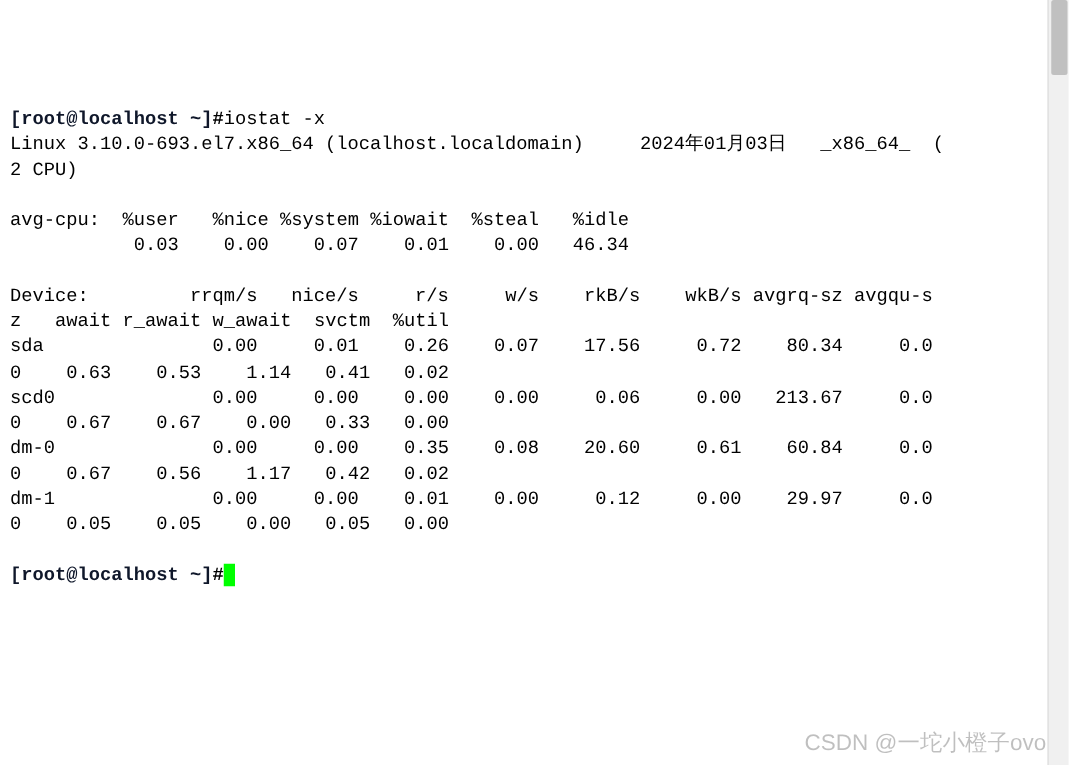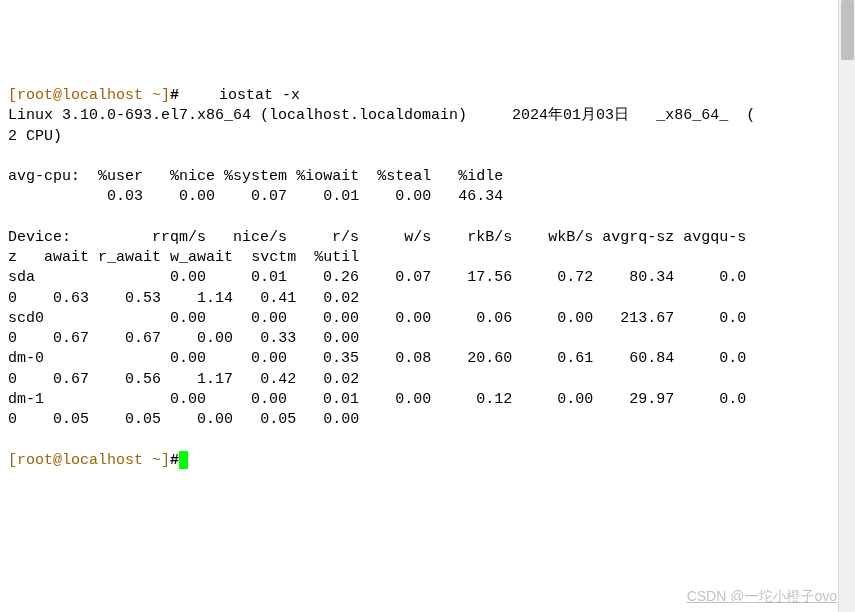--- a/index.html
+++ b/index.html
@@ -27,39 +27,38 @@
     }
     .scrollbar-thumb {
       position: absolute;
       top: 0;
       left: 2px;
       width: 13px;
       height: 60px;
       background: #c0c0c0;
       border-radius: 2px;
     }
-    .prompt-user { color: #a16207; font-weight: normal; }
+    .prompt-user { color: #0f172a; font-weight: bold; }
     .prompt-sep { color: #000; font-weight: bold; }
-    .cmd { color: #000; margin-left: 40px; }
+    .cmd { color: #000; }
     .cursor {
       background: #00ff00;
       display: inline-block;
       width: 9px;
       height: 18px;
       vertical-align: text-bottom;
     }
     .watermark {
       position: absolute;
       right: 18px;
       bottom: 6px;
       color: rgba(0,0,0,0.25);
       font-family: sans-serif;
-      font-size: 14px;
+      font-size: 18px;
       white-space: nowrap;
-      text-decoration: underline;
     }
   </style>
 </head>
 <body>
 
 
 
 <div><span class="prompt-user">[root@localhost ~]</span><span class="prompt-sep">#</span><span class="cmd">iostat -x</span>
 <span><span>Linux 3.10.0-693.el7.x86_64 (localhost.localdomain)</span>     <span>2024年01月03日</span>   <span>_x86_64_</span>  <span>(</span></span>
 <span>2 CPU)</span>

